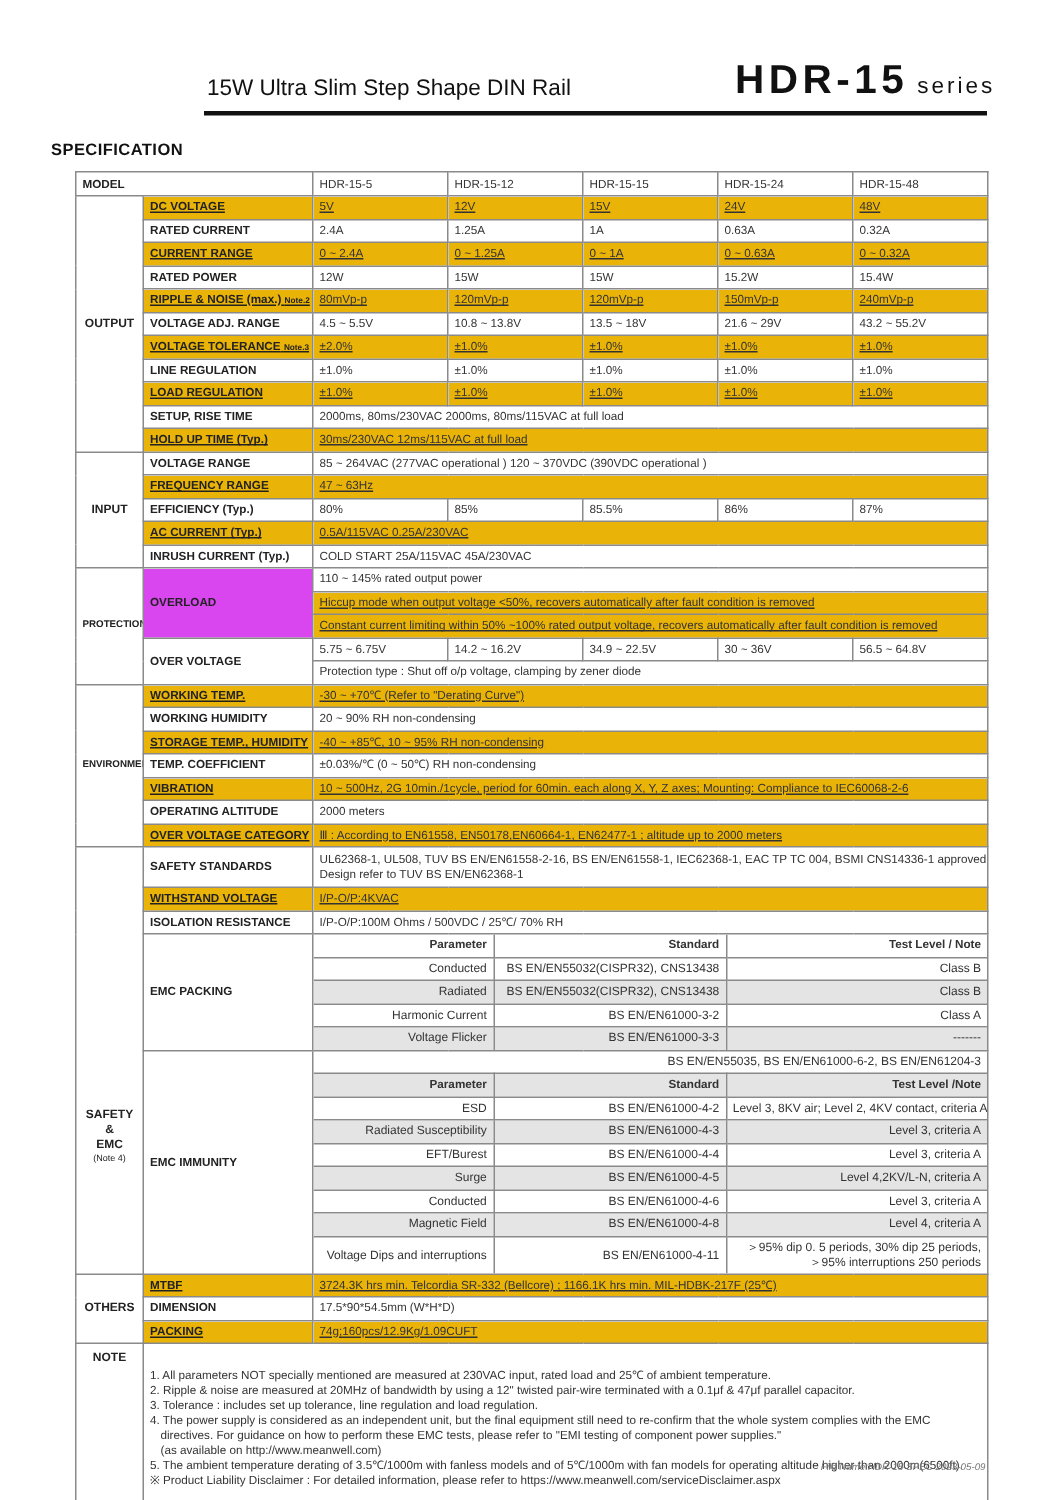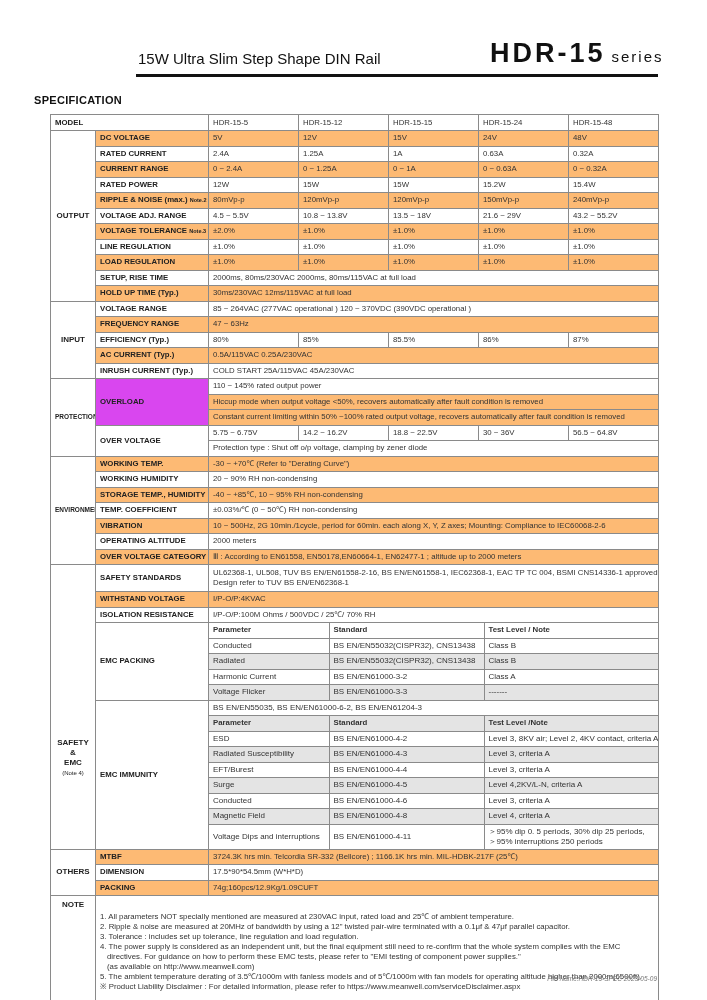--- a/index.html
+++ b/index.html
@@ -7,26 +7,26 @@
   .hdr-subtitle { position:absolute; left:138px; top:50px; font-size:15px; color:#111; font-family:"Liberation Sans", sans-serif; }
   .hdr-model { position:absolute; left:490px; top:38px; font-size:27px; font-weight:bold; letter-spacing:3px; color:#111; }
   .hdr-series { font-size:15px; letter-spacing:2px; font-weight:normal; margin-left:6px; }
   .hdr-rule { position:absolute; left:136px; top:74px; width:522px; height:3px; background:#111; }
   .spec-title { position:absolute; left:34px; top:94px; font-size:11px; font-weight:bold; letter-spacing:0.3px; color:#111; }
   table.spec { position:absolute; left:50px; top:114px; width:608px; border-collapse:collapse; table-layout:fixed; font-size:8px; }
   table.spec td { border:1px solid #8a8a8a; padding:0 4px; height:14.5px; line-height:10px; vertical-align:middle; color:#333; overflow:hidden; white-space:nowrap; }
   table.spec td.grp { text-align:center; font-weight:bold; font-size:8px; color:#222; background:#fff; white-space:normal; }
   table.spec td.grp.small { font-size:6.5px; }
   table.spec td.lbl { font-weight:bold; font-size:7.8px; color:#222; }
-  table.spec tr.g td.lbl, table.spec tr.g td.v { background:#fdba74; }
+  table.spec tr.g td.lbl, table.spec tr.g td.v { background:#eab308;text-decoration:underline; }
   table.spec td.v { font-size:7.8px; }
   td.wrap { white-space:normal !important; }
   .note-small { font-size:5.5px; font-weight:bold; }
   table.inner { width:100%; border-collapse:collapse; table-layout:fixed; }
-  table.inner td { border:1px solid #8a8a8a; }
+  table.inner td { border:1px solid #8a8a8a;text-align:right; }
   .emc-head td { font-weight:bold; font-size:7.8px; }
   td.nopad { padding:0 !important; }
   .notes { font-size:7.8px; line-height:11px; white-space:normal !important; padding:16px 4px !important; color:#333; }
   .notes div { white-space:nowrap; }
   .footer-file { position:absolute; right:50px; top:975px; font-size:6.5px; font-style:italic; color:#777; }
 </style>
 </head>
 <body>
 
 <div class="hdr-subtitle">15W  Ultra Slim Step Shape DIN Rail</div>
@@ -171,21 +171,21 @@
   <tr class="g">
     <td class="v" colspan="5">Hiccup mode when output voltage &lt;50%, recovers automatically after fault condition is removed</td>
   </tr>
   <tr class="g">
     <td class="v" colspan="5">Constant current limiting within 50% ~100% rated output voltage, recovers automatically after fault condition is removed</td>
   </tr>
   <tr>
     <td rowspan="2" class="lbl">OVER VOLTAGE</td>
     <td class="v">5.75 ~ 6.75V</td>
     <td class="v">14.2 ~ 16.2V</td>
-    <td class="v">18.8 ~ 22.5V</td>
+    <td class="v">34.9 ~ 22.5V</td>
     <td class="v">30 ~ 36V</td>
     <td class="v">56.5 ~ 64.8V</td>
   </tr>
   <tr>
     <td class="v" colspan="5">Protection type : Shut off o/p voltage, clamping by zener diode</td>
   </tr>
 
   <tr class="g">
     <td rowspan="7" class="grp small">ENVIRONMENT</td>
     <td class="lbl">WORKING TEMP.</td>

